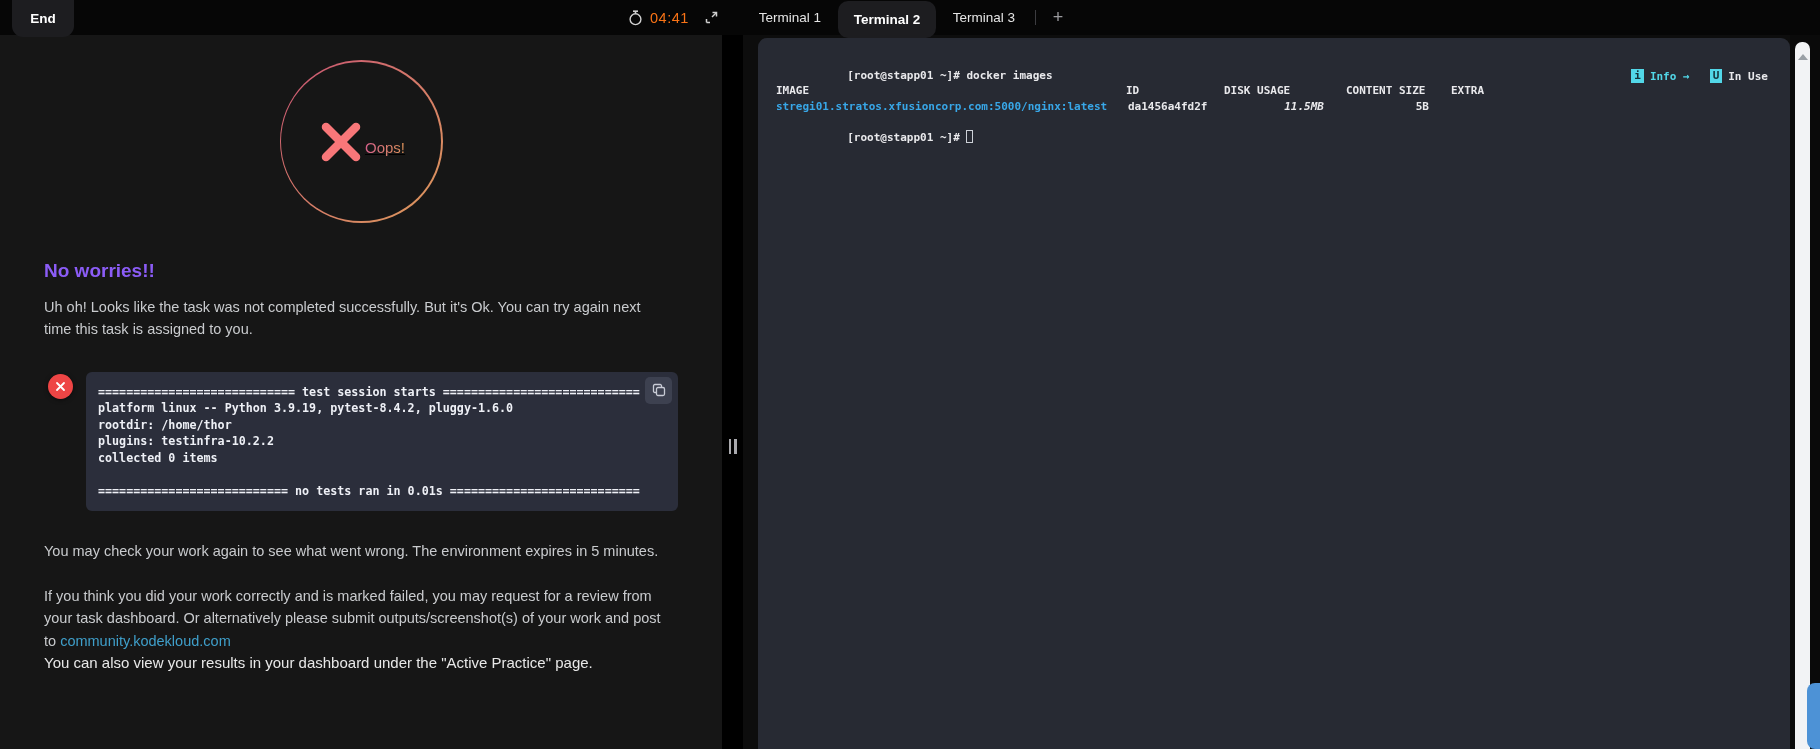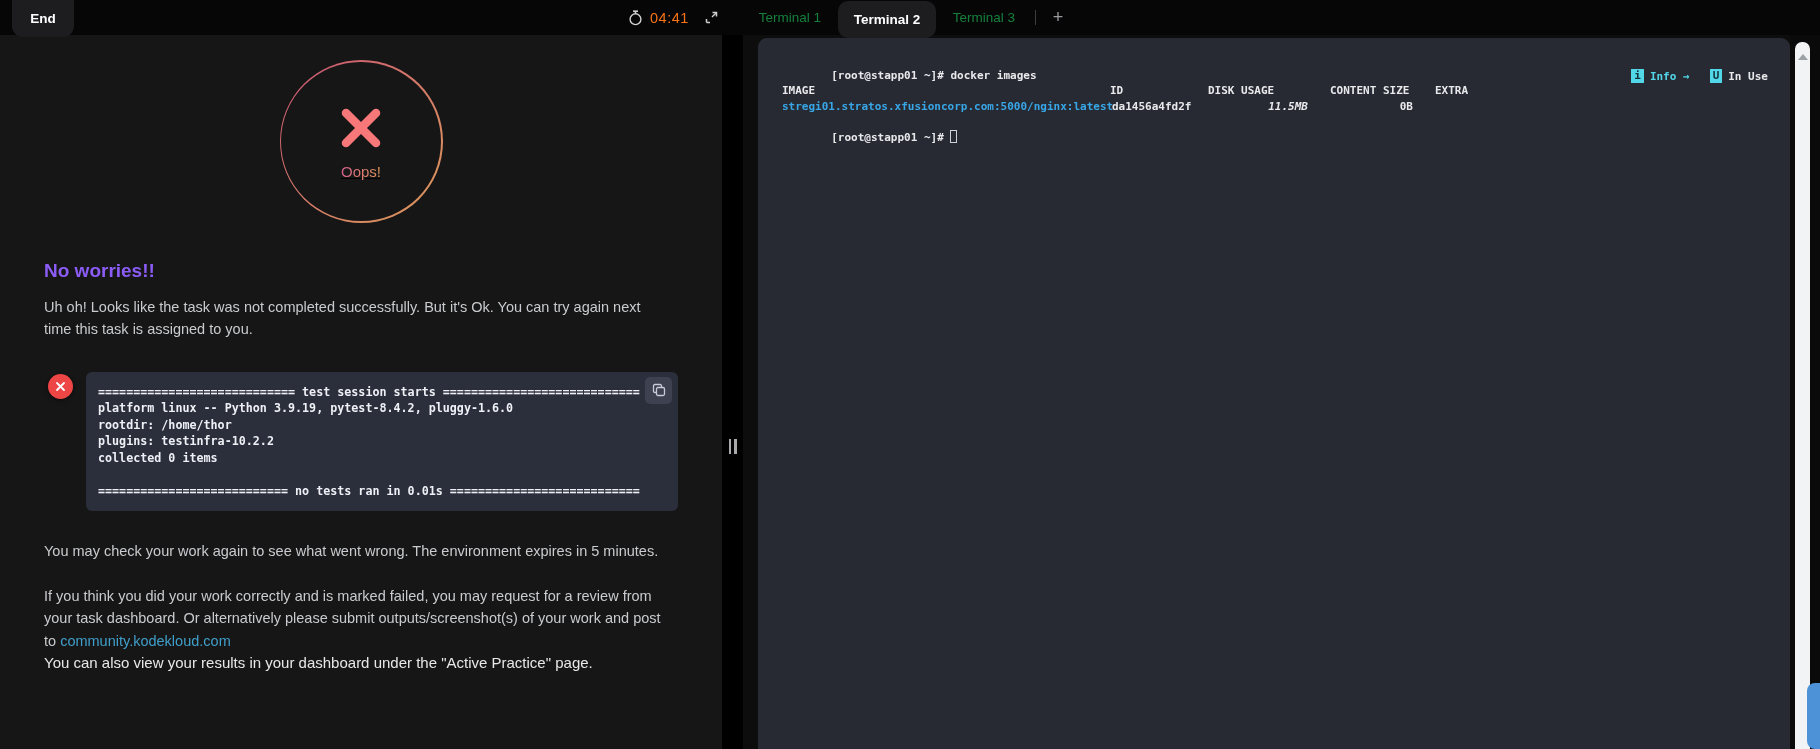--- a/index.html
+++ b/index.html
@@ -10,21 +10,21 @@
   
   .topbar { position:absolute; top:0; left:0; width:100%; height:35px; background:#060606; z-index:5; }
   .end-tab { position:absolute; left:12px; top:0; width:62px; height:37px; background:#1d1d20;
              border-radius:0 0 11px 11px; display:flex; align-items:center; justify-content:center;
              color:#fff; font-weight:700; font-size:13.5px; cursor:pointer; z-index:6; }
   .timer { position:absolute; left:628px; top:0; height:35px; display:flex; align-items:center;
            gap:7px; color:#f97316; font-size:14.5px; letter-spacing:.5px; }
   .icon-btn { display:flex; align-items:center; justify-content:center; cursor:pointer; }
   .tb-expand1 { position:absolute; left:704px; top:10px; }
   .tab { position:absolute; top:0; height:35px; display:flex; align-items:center; justify-content:center;
-         color:#15803d; font-size:13.5px; cursor:pointer; }
+         color:#e5e5e5; font-size:13.5px; cursor:pointer; }
   .tab-1 { left:746px; width:88px; }
   .tab-2 { left:838px; width:98px; background:#1d1d20; border-radius:10px; top:1px; height:37px;
            color:#fff; font-weight:700; z-index:6; }
   .tab-3 { left:940px; width:88px; }
   .tab-divider { position:absolute; left:1035px; top:10px; width:1px; height:15px; background:#3c3c40; }
   .add-tab { position:absolute; left:1046px; top:0; width:24px; height:35px; color:#9a9a9e;
              font-size:18px; font-weight:400; display:flex; align-items:center; justify-content:center; cursor:pointer; }
   .tb-right { position:absolute; right:4px; top:0; height:35px; display:flex; align-items:center; gap:17px; }
   .stop-lab { display:flex; align-items:center; gap:9px; color:#e8eaed; font-size:14.5px; cursor:pointer; }
   .stop-square { width:13px; height:13px; background:#ef4444; border-radius:3px; }
@@ -38,21 +38,21 @@
   .drag-handle { position:absolute; top:404px; left:50%; transform:translateX(-50%);
                  display:flex; gap:3px; cursor:col-resize; }
   .drag-handle i { width:2.5px; height:15px; background:#a9a9ad; }
   .terminal-wrap { width:1047px; background:#0d0d0d; position:relative; }
   .rail { width:30px; background:#0a0a0a; position:relative; }
 
   
   .circle-wrap { width:163px; height:163px; margin:25px auto 0; border-radius:50%; padding:1.6px;
                  background:linear-gradient(135deg,#ca5374 0%,#d4776a 45%,#dd9a5b 100%); }
   .circle-inner { width:100%; height:100%; border-radius:50%; background:#161616;
-                  display:flex; flex-direction:column; align-items:center; justify-content:center;text-decoration:underline; }
+                  display:flex; flex-direction:row; align-items:center; justify-content:center;text-decoration:underline; }
   .oops-text { margin-top:11px; font-size:15px;
                background:linear-gradient(90deg,#d4608a,#e0955a);
                -webkit-background-clip:text; background-clip:text; color:transparent; }
   .heading { margin-top:37px; font-size:19px; font-weight:700; color:#8b5cf6; }
   .para { margin-top:14px; font-size:14.5px; color:#c9cbce; line-height:1.55; max-width:624px; }
   .code-row { margin-top:31px; display:flex; padding-left:4px; }
   .status-dot { flex:0 0 25px; width:25px; height:25px; border-radius:50%; background:#ee4545;
                 margin-right:13px; margin-top:2px; display:flex; align-items:center; justify-content:center;
                 box-shadow:0 1px 4px rgba(0,0,0,.5); }
   .code-block { flex:1; background:#2b2e3b; border-radius:6px; padding:12px 12px; position:relative;
@@ -63,24 +63,24 @@
               border-radius:5px; display:flex; align-items:center; justify-content:center; cursor:pointer; }
   .note-check { margin-top:29px; }
   .note-review { margin-top:22px; max-width:624px; }
   .link { color:#3f9fca; cursor:pointer; }
   .note-dashboard { font-size:15px; color:#e8e8e8; line-height:1.5; }
 
   
   .terminal { position:absolute; left:15px; top:3px; right:0; bottom:0; background:#272a33;
               border-radius:9px 9px 0 0; padding-top:14px;
               font-family:"DejaVu Sans Mono", monospace; font-size:11px; font-weight:700;
-              color:#e9e9ec; cursor:text; }
+              color:#e9e9ec; cursor:text;padding-left:16px; }
   .tline { position:relative; height:15.5px; line-height:15.5px; padding-left:7px; white-space:pre; }
   .col { position:absolute; top:0; white-space:pre; }
-  .c-image  { left:24px; }
+  .c-image  { left:2px; }
   .c-id     { left:352px; }
   .c-idv    { left:354px; }
   .c-du     { left:450px; }
   .c-duv    { left:420px; width:130px; text-align:right;font-style:italic; }
   .c-cs     { left:572px; }
   .c-csv    { left:545px; width:110px; text-align:right; }
   .c-extra  { left:677px; }
   .img-blue { color:#38a7e8; }
   .cursor { display:inline-block; width:7px; height:13px; border:1px solid #cdd1d8;
             vertical-align:-2px; margin-left:0px; }
@@ -220,21 +220,21 @@
           <span class="col c-image">IMAGE</span>
           <span class="col c-id">ID</span>
           <span class="col c-du">DISK USAGE</span>
           <span class="col c-cs">CONTENT SIZE</span>
           <span class="col c-extra">EXTRA</span>
         </div>
         <div class="tline">
           <span class="col c-image img-blue">stregi01.stratos.xfusioncorp.com:5000/nginx:latest</span>
           <span class="col c-idv">da1456a4fd2f</span>
           <span class="col c-duv">11.5MB</span>
-          <span class="col c-csv">0B</span>
+          <span class="col c-csv">5B</span>
         </div>
         <div class="tline">
           <span>[root@stapp01 ~]# </span><span class="cursor"></span>
         </div>
 
         <div class="legend">
           <span class="badge">i</span>
           <span class="cyan">Info →</span>
           <span class="gap"></span>
           <span class="badge">U</span>

